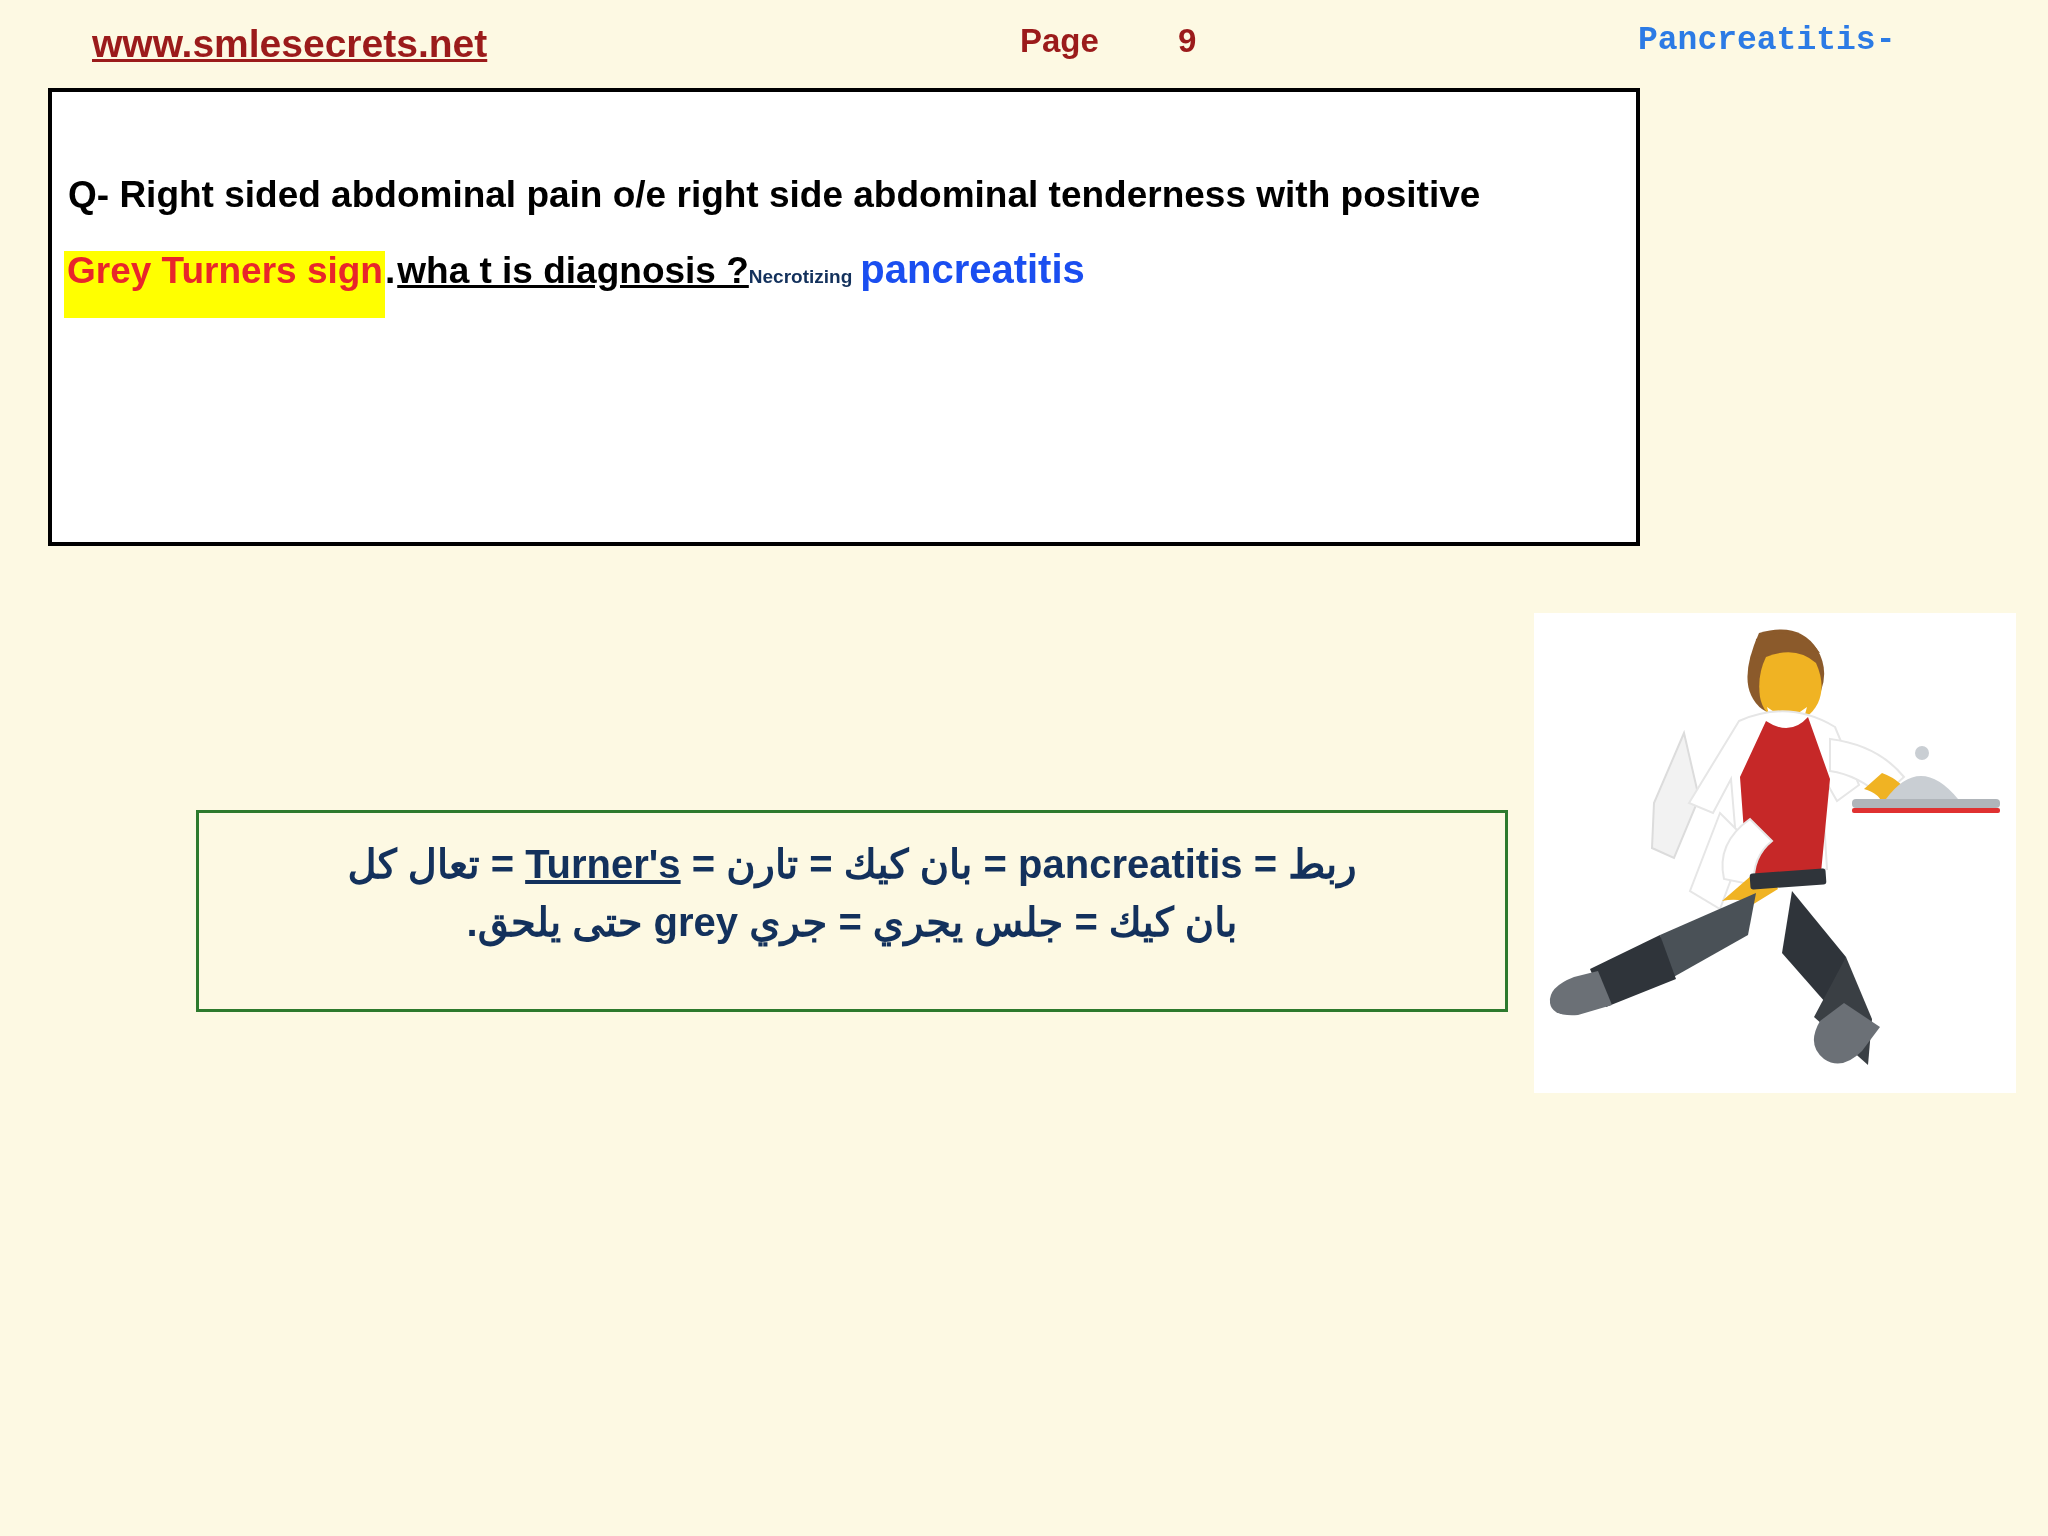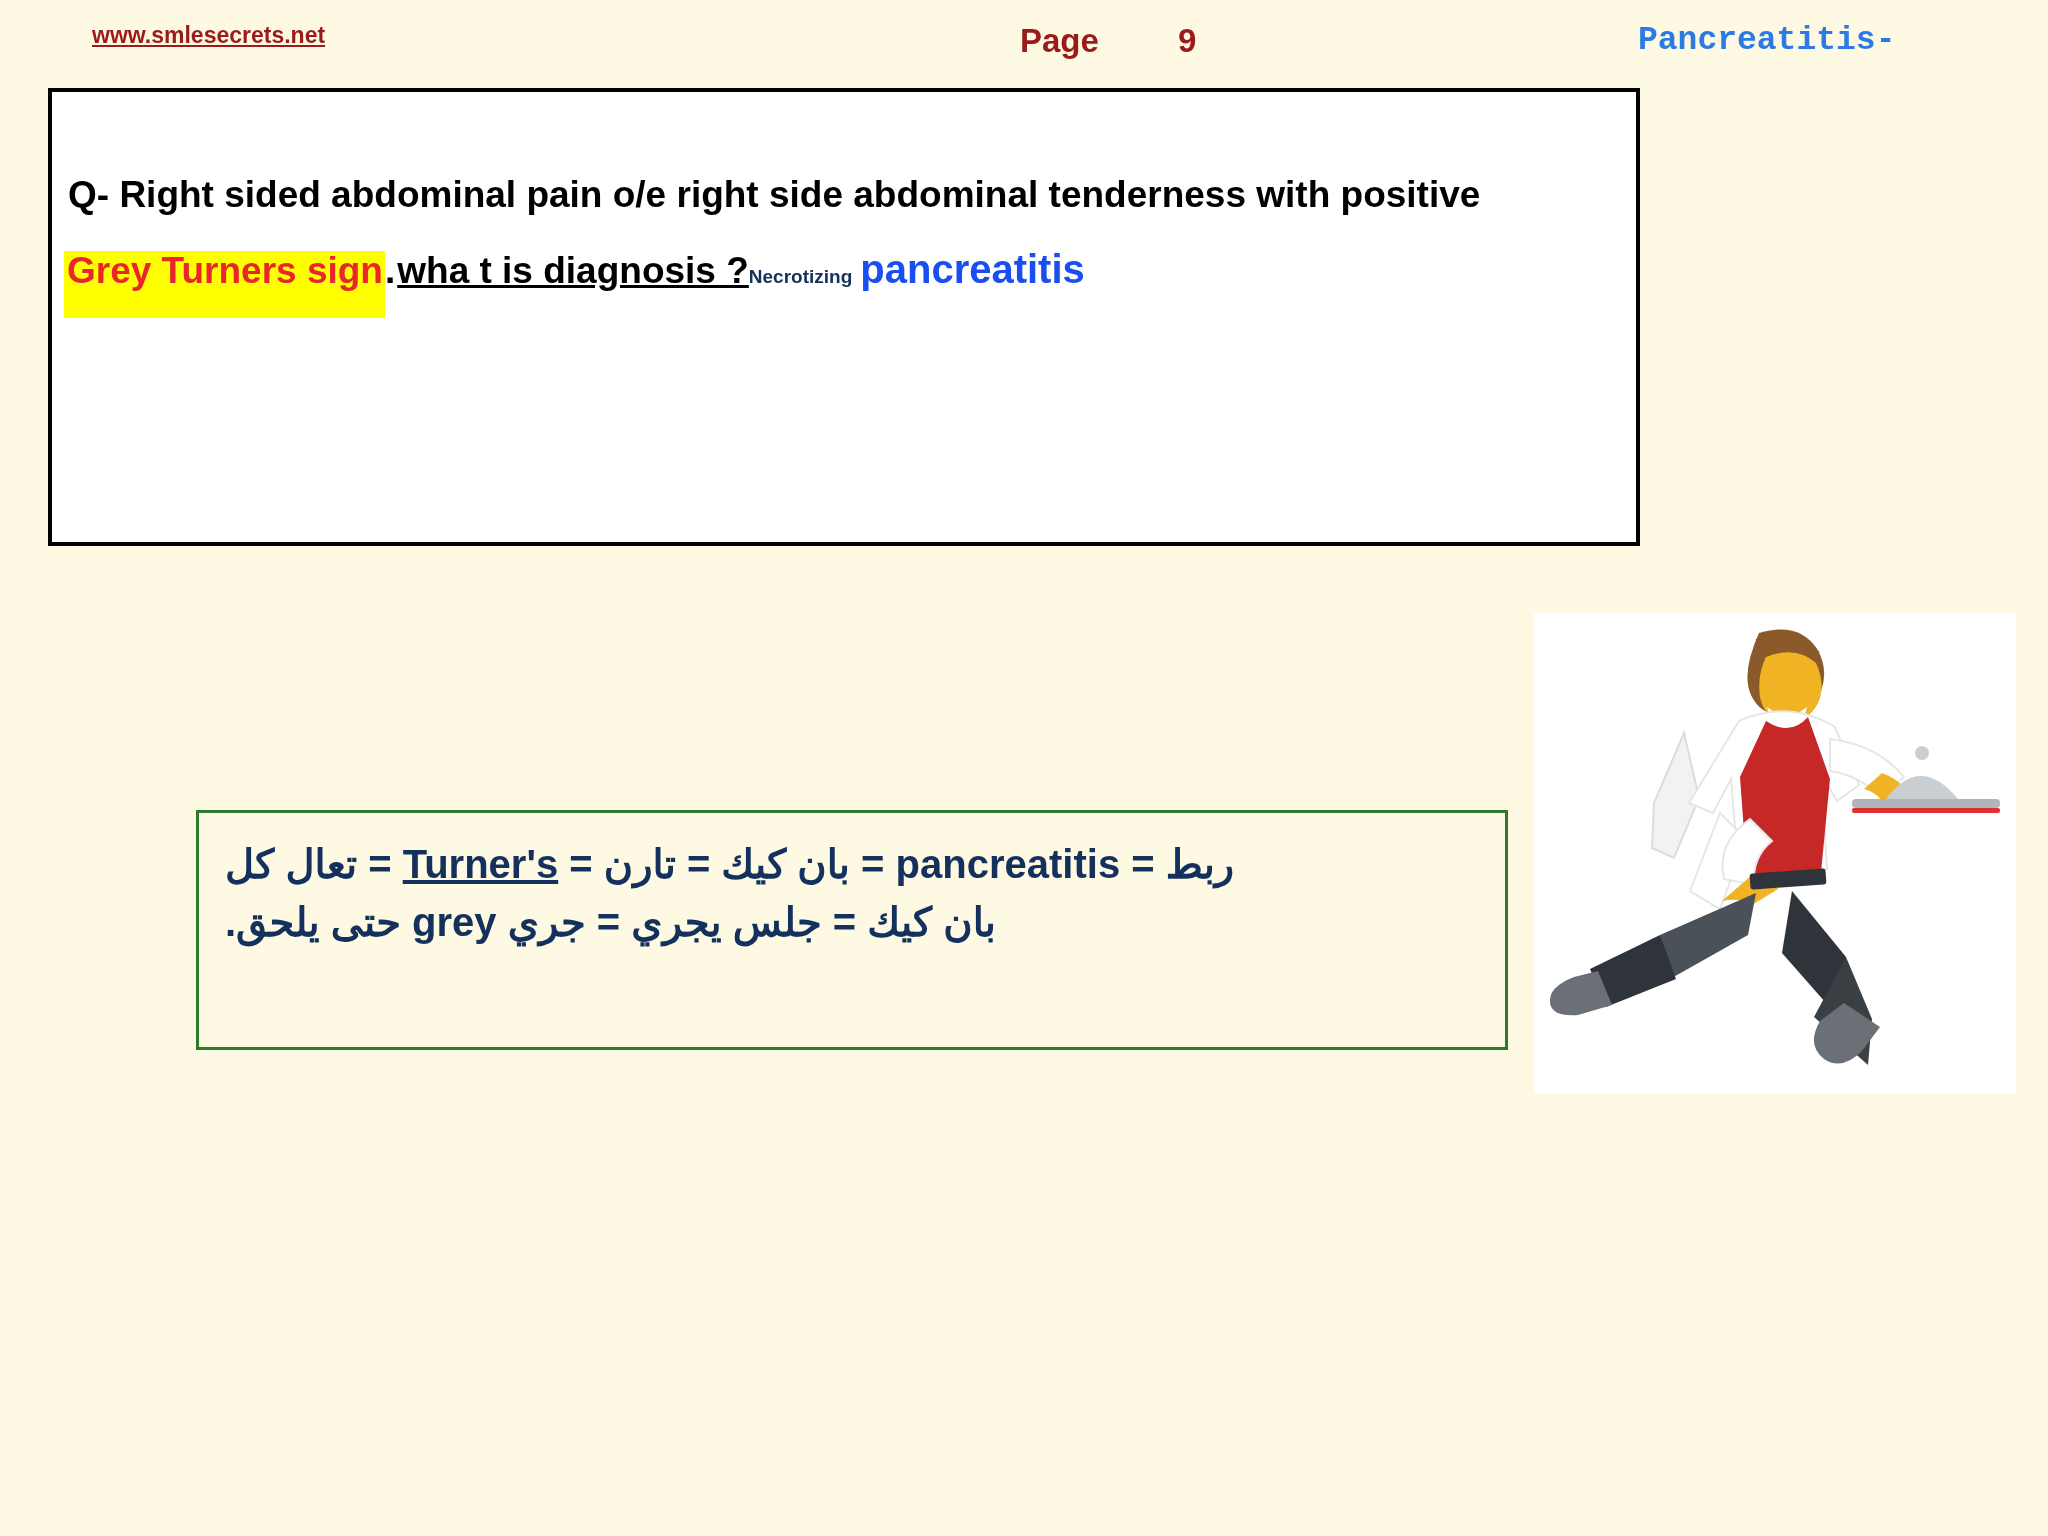--- a/index.html
+++ b/index.html
@@ -20,21 +20,21 @@
     position: absolute;
     top: 22px;
     left: 0;
     width: 2048px;
     height: 50px;
   }
   .site-url {
     position: absolute;
     left: 92px;
     top: 0;
-    font-size: 23px;
+    font-size: 39px;
     font-weight: bold;
     color: #9b1b1b;
     text-decoration: underline;
     white-space: nowrap;
   }
   .page-label {
     position: absolute;
     left: 1020px;
     top: 0;
     font-size: 33px;
@@ -123,26 +123,26 @@
     color: #1a4ef0;
     margin-left: 8px;
   }
 
   
   .mnemonic-box {
     position: absolute;
     left: 196px;
     top: 810px;
     width: 1312px;
-    height: 240px;
+    height: 202px;
     border: 3px solid #2d7a2d;
     background: transparent;
     box-sizing: border-box;
     direction: rtl;
-    text-align: left;
+    text-align: center;
     padding: 22px 26px 0 26px;
   }
   .mnemonic-line {
     font-size: 40px;
     font-weight: bold;
     color: #13315c;
     line-height: 1.45;
     white-space: nowrap;
   }
   .mnemonic-line .ltr {

